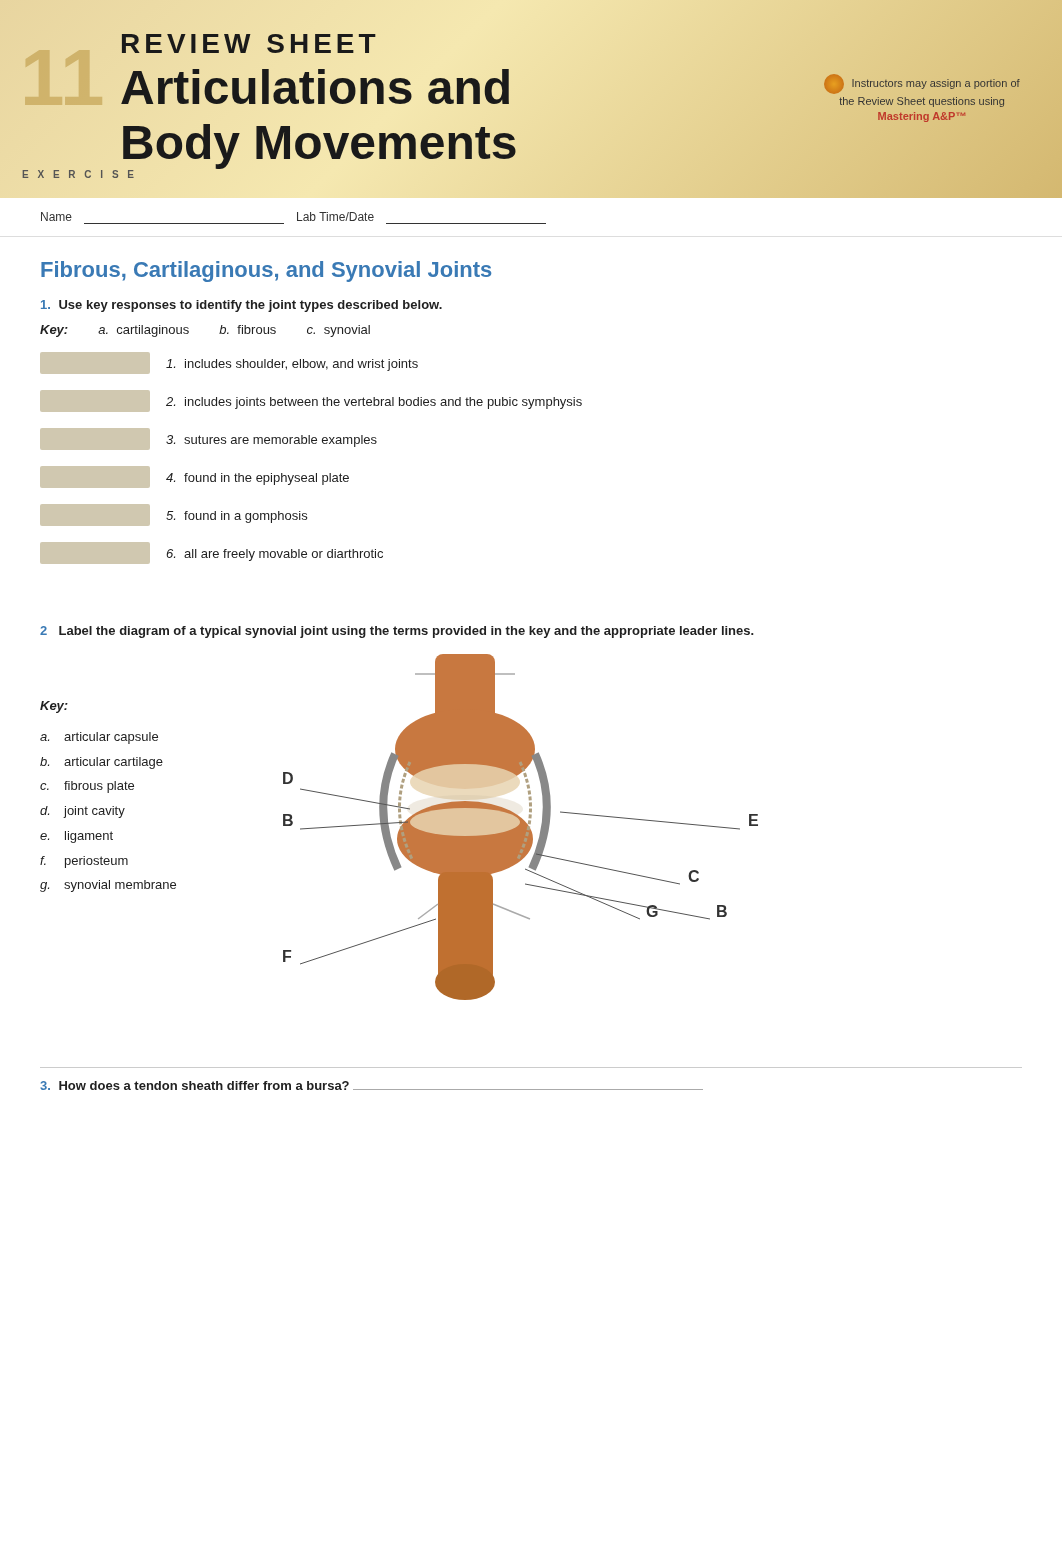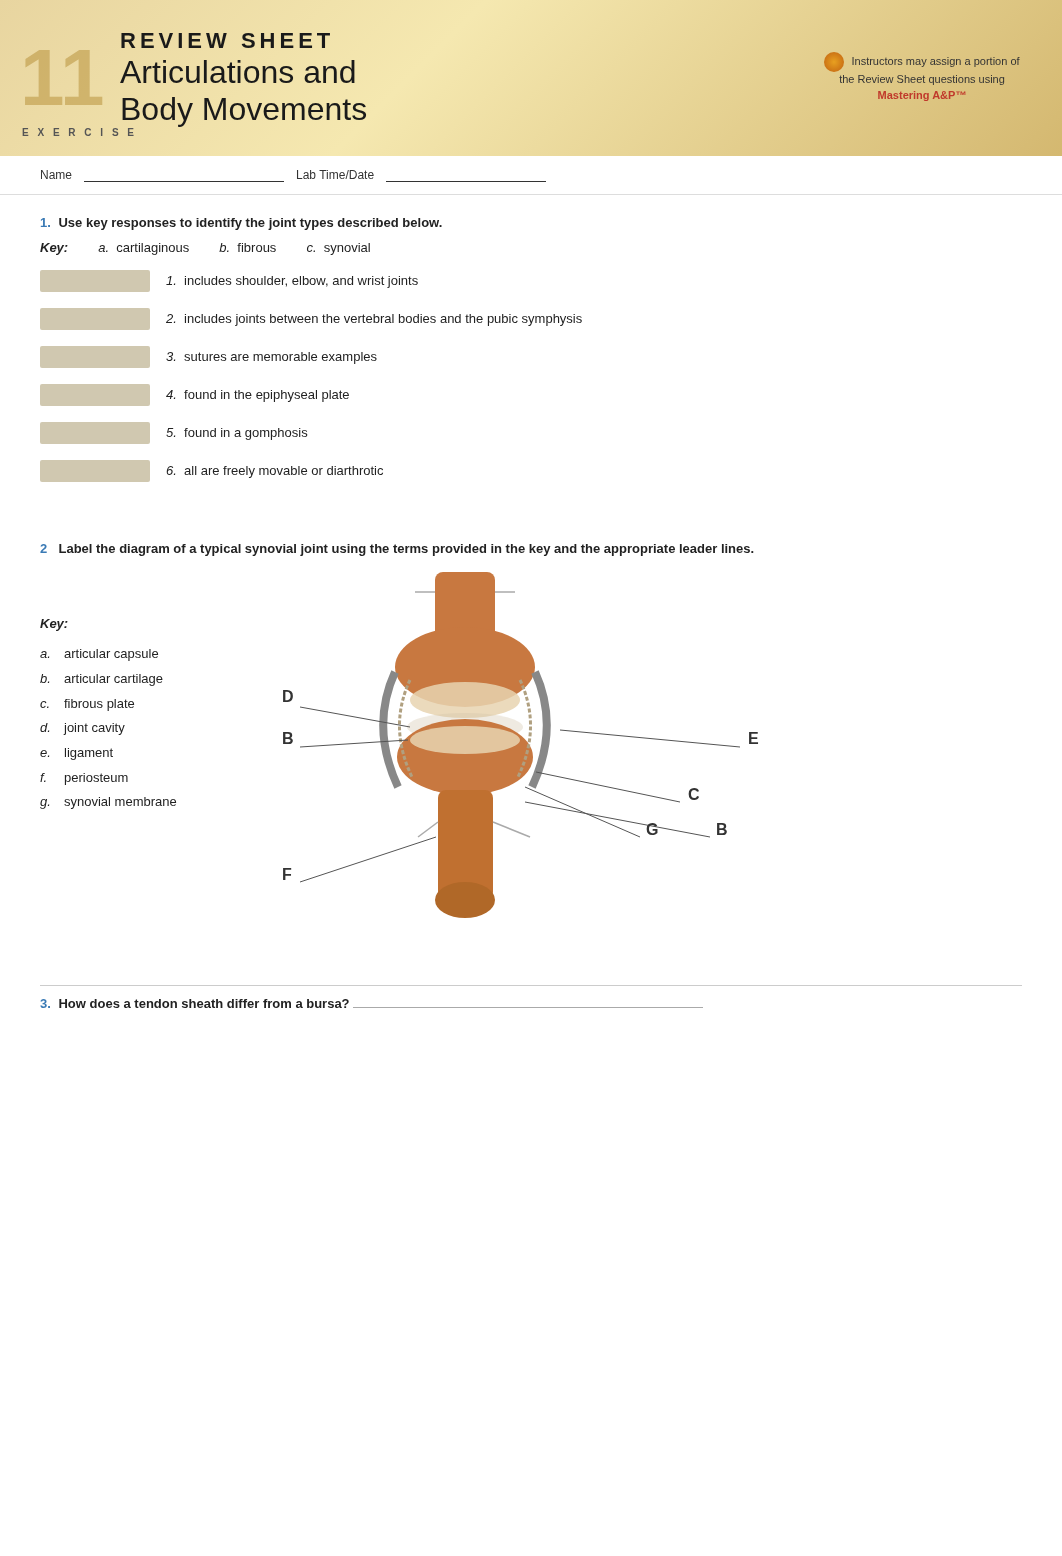--- a/index.html
+++ b/index.html
@@ -51,30 +51,30 @@
       letter-spacing: 3px;
       color: #555;
       font-weight: bold;
     }
 
     .header-title {
       flex: 1;
     }
 
     .header-title .review {
-      font-size: 22px;
+      font-size: 28px;
       font-weight: 900;
       color: #1a1a1a;
       letter-spacing: 4px;
       text-transform: uppercase;
     }
 
     .header-title .main-title {
-      font-size: 32px;
-      font-weight: 400;
+      font-size: 48px;
+      font-weight: 700;
       color: #1a1a1a;
       line-height: 1.15;
     }
 
     .header-note {
       text-align: center;
       font-size: 11px;
       color: #333;
       max-width: 200px;
       line-height: 1.4;
@@ -245,20 +245,21 @@
 
   <div class="name-row">
     <span>Name</span>
     <span class="name-line"></span>
     <span>Lab Time/Date</span>
     <span class="date-line"></span>
   </div>
 
   <div class="content">
 
+    <h2 class="section-heading">Fibrous, Cartilaginous, and Synovial Joints</h2>
 
     <div class="question-label">
       <span class="q-num">1.</span>
       <span>Use key responses to identify the joint types described below.</span>
     </div>
 
     <div class="key-row">
       <span class="key-label">Key:</span>
       <span><em>a.</em>&nbsp;&nbsp;<span>cartilaginous</span></span>
       <span><em>b.</em>&nbsp;&nbsp;<span>fibrous</span></span>

